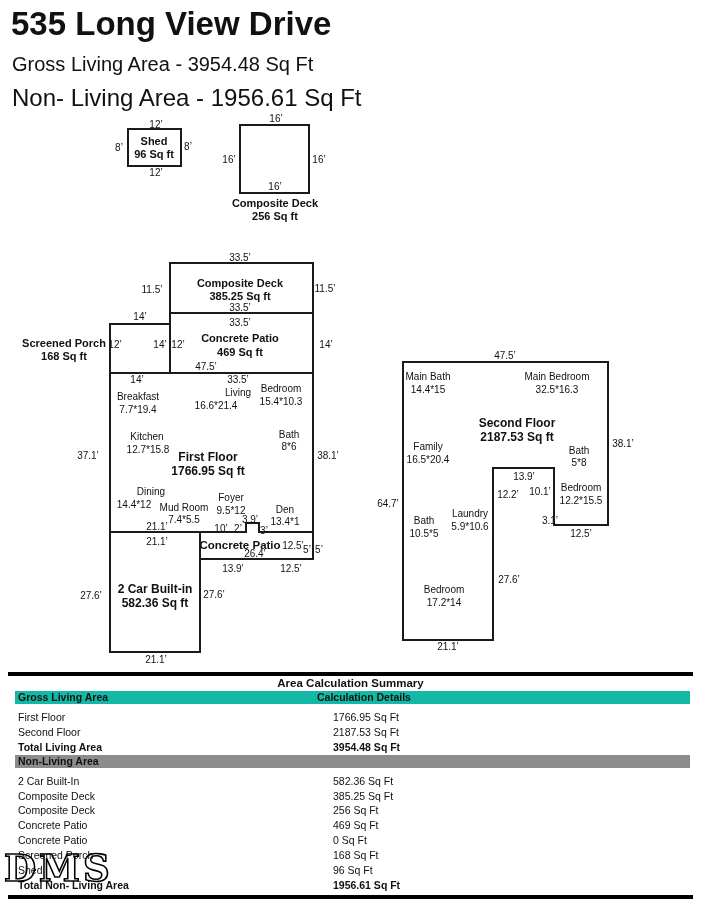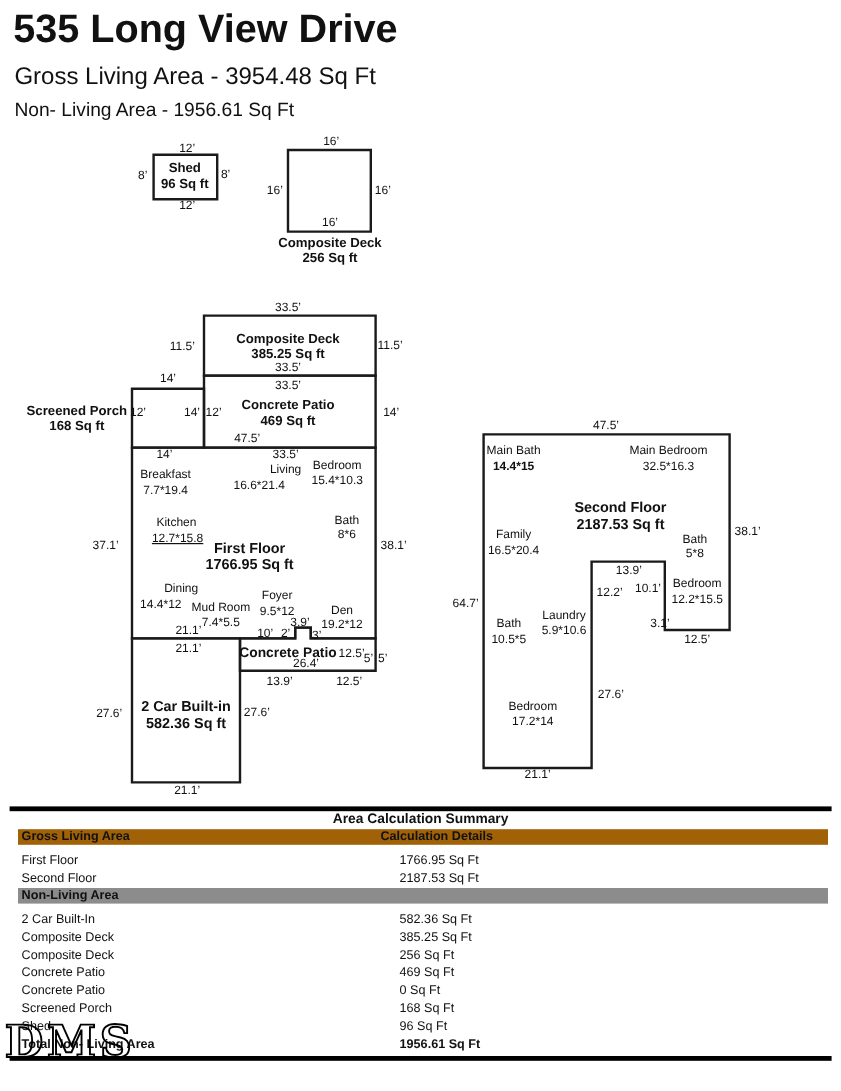--- a/index.html
+++ b/index.html
@@ -6,21 +6,21 @@
   body{
     width:701px;height:909px;position:relative;background:#ffffff;
     font-family:"Liberation Sans","DejaVu Sans",sans-serif;color:#111;
     overflow:hidden;
   }
   .hdr-title{
     position:absolute;left:11px;top:5px;font-size:33px;font-weight:bold;
     letter-spacing:0px;white-space:nowrap;
   }
   .hdr-sub1{position:absolute;left:12px;top:53px;font-size:20px;white-space:nowrap;}
-  .hdr-sub2{position:absolute;left:12px;top:84px;font-size:16px;white-space:nowrap;}
+  .hdr-sub2{position:absolute;left:12px;top:84px;font-size:24px;white-space:nowrap;}
   #plan-svg{position:absolute;left:0;top:0;}
   .plan-label{
     position:absolute;transform:translate(-50%,-50%);
     font-size:10px;line-height:11px;white-space:nowrap;text-align:center;color:#111;
   }
   .plan-label.bold{font-weight:bold;font-size:11px;}
   
   #summary{position:absolute;left:0;top:670px;width:701px;}
   .rule{height:4px;background:#000;margin:2px 8px 0 8px;}
   .sum-title{height:15px;line-height:15px;text-align:center;font-weight:bold;font-size:11.5px;}
@@ -89,56 +89,56 @@
     <div class="plan-label" style="left: 326px; top: 344px;">14’</div>
     <div class="plan-label" style="left: 137px; top: 379px;">14’</div>
     <div class="plan-label" style="left: 238px; top: 379px;">33.5’</div>
     <div class="plan-label" style="left: 138px; top: 396px;">Breakfast</div>
     <div class="plan-label" style="left: 138px; top: 409px;">7.7*19.4</div>
     <div class="plan-label" style="left: 216px; top: 392px; padding-left: 44px;">Living</div>
     <div class="plan-label" style="left: 216px; top: 405px;">16.6*21.4</div>
     <div class="plan-label" style="left: 281px; top: 388px;">Bedroom</div>
     <div class="plan-label" style="left: 281px; top: 401px;">15.4*10.3</div>
     <div class="plan-label" style="left: 147px; top: 436px;">Kitchen</div>
-    <div class="plan-label" style="left: 148px; top: 449px; text-decoration: underline;">12.7*15.8</div>
+    <div class="plan-label" style="left: 148px; top: 449px;">12.7*15.8</div>
     <div class="plan-label bold" style="left: 208px; top: 457px; font-size: 12px;">First Floor</div>
     <div class="plan-label bold" style="left: 208px; top: 471px; font-size: 12px;">1766.95 Sq ft</div>
     <div class="plan-label" style="left: 289px; top: 434px;">Bath</div>
     <div class="plan-label" style="left: 289px; top: 446px;">8*6</div>
     <div class="plan-label" style="left: 88px; top: 455px;">37.1’</div>
     <div class="plan-label" style="left: 328px; top: 455px;">38.1’</div>
     <div class="plan-label" style="left: 134px; top: 491px; padding-left: 34px;">Dining</div>
     <div class="plan-label" style="left: 134px; top: 504px;">14.4*12</div>
     <div class="plan-label" style="left: 184px; top: 507px;">Mud Room</div>
     <div class="plan-label" style="left: 184px; top: 519px;">7.4*5.5</div>
     <div class="plan-label" style="left: 231px; top: 497px;">Foyer</div>
     <div class="plan-label" style="left: 231px; top: 510px; text-align: right;">9.5*12</div>
     <div class="plan-label" style="left: 285px; top: 509px;">Den</div>
-    <div class="plan-label" style="left: 285px; top: 521px;">19.2*12</div>
+    <div class="plan-label" style="left: 285px; top: 521px;">13.4*1</div>
     <div class="plan-label" style="left: 250px; top: 519px;">3.9’</div>
     <div class="plan-label" style="left: 221px; top: 528px;">10’</div>
     <div class="plan-label" style="left: 238px; top: 528px;">2’</div>
     <div class="plan-label" style="left: 264px; top: 530px;">3’</div>
     <div class="plan-label" style="left: 157px; top: 526px;">21.1’</div>
     <div class="plan-label" style="left: 157px; top: 541px;">21.1’</div>
     <div class="plan-label bold" style="left: 240px; top: 545px; font-size: 11.5px;">Concrete Patio</div>
     <div class="plan-label" style="left: 255px; top: 553px;">26.4’</div>
     <div class="plan-label" style="left: 293px; top: 545px;">12.5’</div>
     <div class="plan-label" style="left: 307px; top: 549px;">5’</div>
     <div class="plan-label" style="left: 319px; top: 549px;">5’</div>
     <div class="plan-label" style="left: 233px; top: 568px;">13.9’</div>
     <div class="plan-label" style="left: 291px; top: 568px;">12.5’</div>
     <div class="plan-label bold" style="left: 155px; top: 589px; font-size: 12px;">2 Car Built-in</div>
     <div class="plan-label bold" style="left: 155px; top: 603px; font-size: 12px;">582.36 Sq ft</div>
     <div class="plan-label" style="left: 91px; top: 595px;">27.6’</div>
     <div class="plan-label" style="left: 214px; top: 594px;">27.6’</div>
     <div class="plan-label" style="left: 156px; top: 659px;">21.1’</div>
     <div class="plan-label" style="left: 505px; top: 355px;">47.5’</div>
     <div class="plan-label" style="left: 428px; top: 376px;">Main Bath</div>
-    <div class="plan-label" style="left: 428px; top: 389px; font-weight: bold;">14.4*15</div>
+    <div class="plan-label" style="left: 428px; top: 389px;">14.4*15</div>
     <div class="plan-label" style="left: 557px; top: 376px;">Main Bedroom</div>
     <div class="plan-label" style="left: 557px; top: 389px;">32.5*16.3</div>
     <div class="plan-label bold" style="left: 517px; top: 423px; font-size: 12px;">Second Floor</div>
     <div class="plan-label bold" style="left: 517px; top: 437px; font-size: 12px;">2187.53 Sq ft</div>
     <div class="plan-label" style="left: 428px; top: 446px;">Family</div>
     <div class="plan-label" style="left: 428px; top: 459px;">16.5*20.4</div>
     <div class="plan-label" style="left: 579px; top: 450px;">Bath</div>
     <div class="plan-label" style="left: 579px; top: 462px;">5*8</div>
     <div class="plan-label" style="left: 623px; top: 443px;">38.1’</div>
     <div class="plan-label" style="left: 524px; top: 476px;">13.9’</div>
@@ -156,32 +156,36 @@
     <div class="plan-label" style="left: 509px; top: 579px;">27.6’</div>
     <div class="plan-label" style="left: 444px; top: 589px;">Bedroom</div>
     <div class="plan-label" style="left: 444px; top: 602px;">17.2*14</div>
     <div class="plan-label" style="left: 448px; top: 646px;">21.1’</div>
   </div>
 
 <div id="summary">
   <div class="rule"></div>
   <div class="sum-title">Area Calculation Summary</div>
   <div id="summary-sections">
-      <div class="graybar" style="background: #a16207;">
+      <div class="graybar" style="background: #14b8a6;">
         <span class="bl">Gross Living Area</span>
         <span class="br">Calculation Details</span>
       </div>
       <div class="sum-rows">
         <div class="sum-row">
           <span class="lab">First Floor</span>
           <span class="val">1766.95 Sq Ft</span>
         </div>
         <div class="sum-row">
           <span class="lab">Second Floor</span>
           <span class="val">2187.53 Sq Ft</span>
+        </div>
+        <div class="sum-row bold">
+          <span class="lab">Total Living Area</span>
+          <span class="val">3954.48 Sq Ft</span>
         </div>
       </div>
       <div class="graybar" style="background: rgb(140, 140, 140);">
         <span class="bl">Non-Living Area</span>
       </div>
       <div class="sum-rows">
         <div class="sum-row">
           <span class="lab">2 Car Built-In</span>
           <span class="val">582.36 Sq Ft</span>
         </div>

